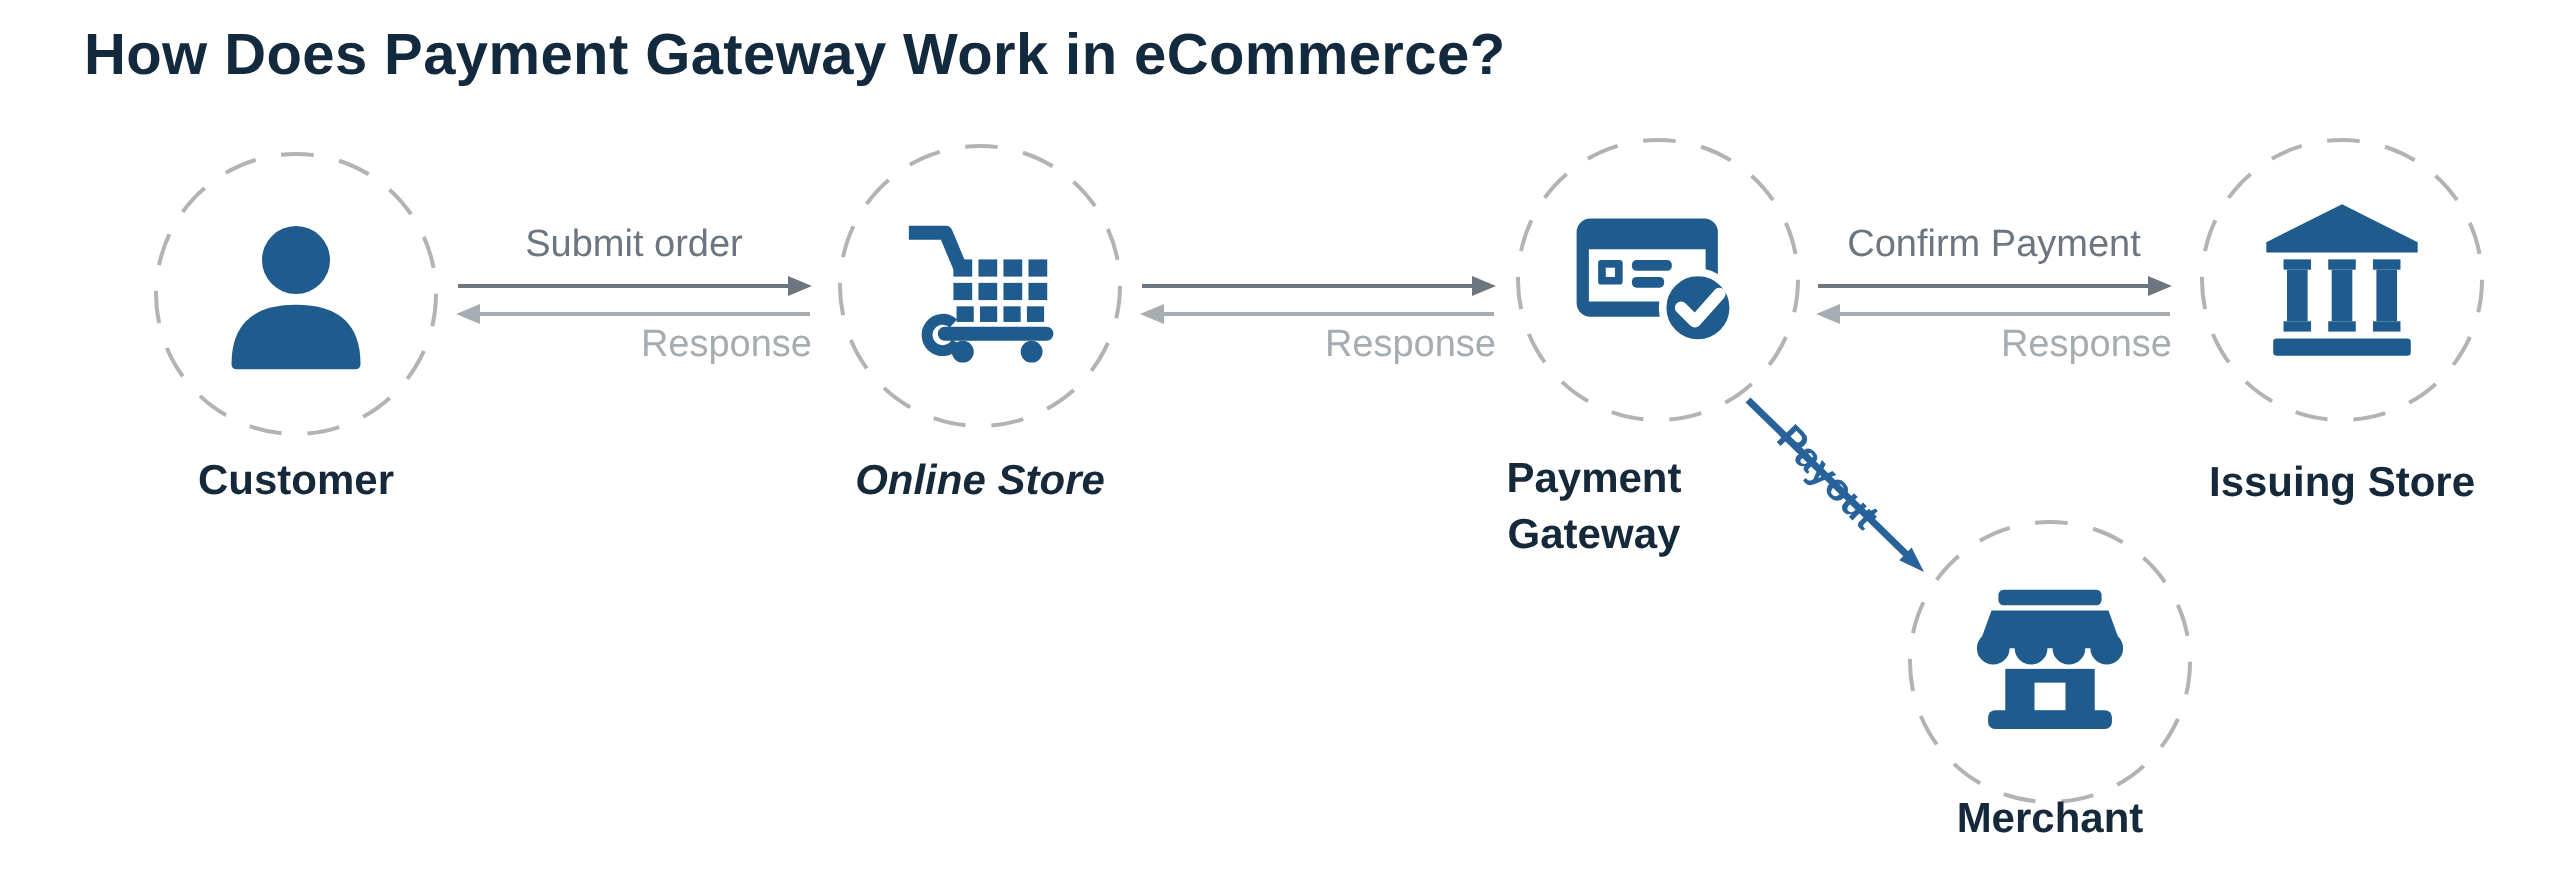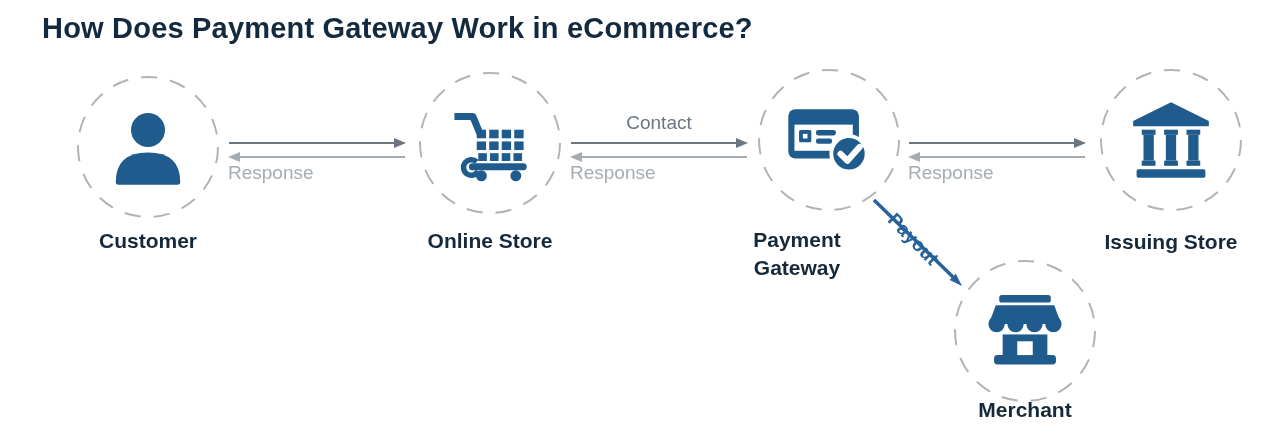--- a/index.html
+++ b/index.html
@@ -22,21 +22,21 @@
   .icon .stroke-blue{stroke:#1f5c8d;fill:none;}
   .node-label{
     width:146px;text-align:center;font-size:21px;font-weight:600;
     color:#16293a;white-space:pre-line;line-height:28px;
   }
   
   .flow{width:178px;height:74px;}
   .flow .fwd-label{position:absolute;top:0;left:0;width:100%;height:24px;
     text-align:center;font-size:19px;color:#6b7680;}
   .flow .back-label{position:absolute;top:50px;left:0;width:100%;height:22px;
-    text-align:left;font-size:19px;color:#a5adb2;}
+    text-align:right;font-size:19px;color:#a5adb2;}
   .flow svg{position:absolute;top:26px;left:0;}
   .fwd-line{stroke:#6b7680;stroke-width:2;}
   .fwd-head{fill:#6b7680;}
   .back-line{stroke:#a5adb2;stroke-width:2;}
   .back-head{fill:#a5adb2;}
   
   #payout-arrow line{stroke:#27629a;stroke-width:3.5;}
   #payout-arrow polygon{fill:#27629a;}
   #payout-label{
     left:899px;top:209px;color:#27629a;font-size:19px;font-weight:600;
@@ -78,21 +78,21 @@
         <rect x="55" y="63" width="11" height="10"></rect>
         <rect x="70" y="63" width="11" height="10"></rect>
         <rect x="85" y="63" width="11" height="10"></rect>
       <rect x="28" y="76" width="74" height="9" rx="4.5"></rect>
       <circle cx="44" cy="92" r="7"></circle>
         <circle cx="88" cy="92" r="7"></circle>
     </g>
     <path class="stroke-blue" d="M38 74 a10 10 0 1 0 2 12" stroke-width="7"></path>
   </svg>
 </div>
-<div class="abs node-label" style="left:405px;top:227px;width:170px;">Online Store</div>
+<div class="abs node-label" style="left:405px;top:227px;width:170px;font-style:italic;">Online Store</div>
 
 <div class="abs node-circle" style="left:756px;top:67px;">
   <svg class="ring" width="146" height="146">
       <circle cx="73" cy="73" r="70"></circle>
     </svg>
   <svg class="icon" viewBox="0 0 112 92">
     <rect class="blue" x="3" y="6" width="92" height="64" rx="9"></rect>
     <rect x="11" y="26" width="76" height="34" fill="#ffffff"></rect>
     <rect class="blue" x="17" y="33" width="16" height="16" rx="2"></rect>
     <rect x="22" y="38" width="6" height="6" fill="#ffffff"></rect>
@@ -141,41 +141,42 @@
         <circle cx="83" cy="42" r="9.5"></circle>
       <rect x="24" y="54" width="52" height="26"></rect>
       <rect x="14" y="78" width="72" height="11" rx="4"></rect>
     </g>
     <rect x="41" y="62" width="18" height="16" fill="#ffffff"></rect>
   </svg>
 </div>
 <div class="abs node-label" style="left:952px;top:396px;">Merchant</div>
 
 <div class="abs flow" style="left:228px;top:112px;">
+  <div class="fwd-label">Submit order</div>
   <svg width="178" height="28">
     <line class="fwd-line" x1="1" y1="5" x2="167" y2="5"></line>
     <polygon class="fwd-head" points="166,0 178,5 166,10"></polygon>
     <line class="back-line" x1="11" y1="19" x2="177" y2="19"></line>
     <polygon class="back-head" points="12,14 0,19 12,24"></polygon>
   </svg>
   <div class="back-label">Response</div>
 </div>
 
 <div class="abs flow" style="left:570px;top:112px;">
-  <div class="fwd-label">Contact</div>
   <svg width="178" height="28">
     <line class="fwd-line" x1="1" y1="5" x2="167" y2="5"></line>
     <polygon class="fwd-head" points="166,0 178,5 166,10"></polygon>
     <line class="back-line" x1="11" y1="19" x2="177" y2="19"></line>
     <polygon class="back-head" points="12,14 0,19 12,24"></polygon>
   </svg>
   <div class="back-label">Response</div>
 </div>
 
 <div class="abs flow" style="left:908px;top:112px;">
+  <div class="fwd-label">Confirm Payment</div>
   <svg width="178" height="28">
     <line class="fwd-line" x1="1" y1="5" x2="167" y2="5"></line>
     <polygon class="fwd-head" points="166,0 178,5 166,10"></polygon>
     <line class="back-line" x1="11" y1="19" x2="177" y2="19"></line>
     <polygon class="back-head" points="12,14 0,19 12,24"></polygon>
   </svg>
   <div class="back-label">Response</div>
 </div>
 
 <svg id="payout-arrow" class="abs" style="left:866px;top:194px;" width="110" height="105">

